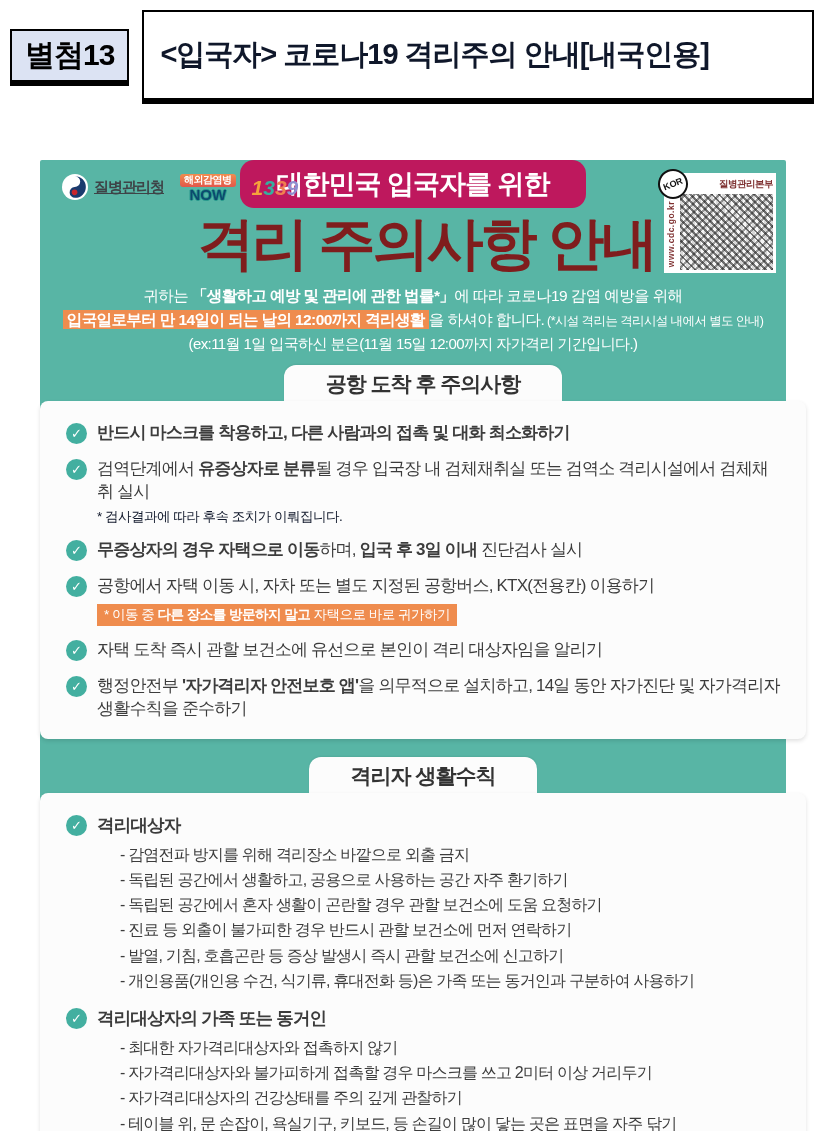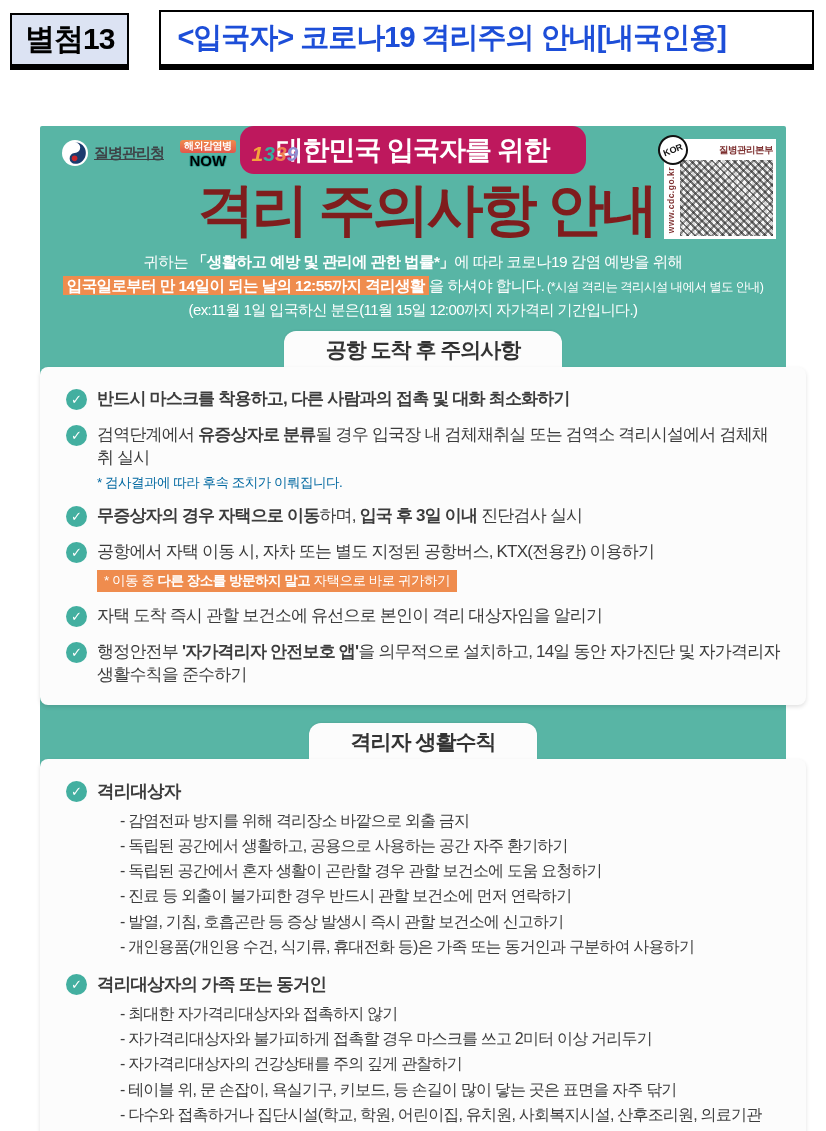--- a/index.html
+++ b/index.html
@@ -1,38 +1,38 @@
 <!DOCTYPE html>
 <html><head>
 <meta charset="utf-8">
 <style>
   * { margin:0; padding:0; box-sizing:border-box; }
   html,body { width:826px; height:1131px; background:#ffffff; overflow:hidden;
     font-family:"Liberation Sans","DejaVu Sans",sans-serif; }
 
   
-  .doc-header { display:flex; gap:30px; padding:10px 12px 0 10px; align-items:flex-end; }
+  .doc-header { display:flex; gap:13px; padding:10px 12px 0 10px; align-items:center; }
   .attach-box { background:#dce3f3; border:2px solid #000; box-shadow:0 4px 0 #000;
     font-weight:bold; font-size:30px; color:#000; padding:4px 13px; display:flex;
     align-items:center; letter-spacing:-1px; }
   .title-box { flex:1; background:#fff; border:2px solid #000; box-shadow:0 4px 0 #000;
-    font-weight:bold; font-size:29px; color:#1d4ed8; display:flex; align-items:center;
-    padding:6px 16px; letter-spacing:-1px; }
+    font-weight:bold; font-size:29px; color:#0f172a; display:flex; align-items:center;
+    padding:23px 16px; letter-spacing:-1px; }
 
   
   .poster { position:relative; margin:24px 40px 0 40px; width:746px; height:1028px;
     background:#58b5a5; border-radius:2px; color:#fff; }
 
   .logos-row { position:absolute; top:14px; left:22px; display:flex; align-items:flex-start; gap:16px; }
   .logo-kdca { display:flex; align-items:center; gap:6px; }
   .kdca-text { font-size:15px; font-weight:bold; color:#3e4347; letter-spacing:-1px;text-decoration:underline; }
   .logo-now { text-align:center; line-height:1.05; }
   .now-top { font-size:10px; font-weight:800; color:#fff; background:linear-gradient(#f08c4e,#e2574b);
     padding:1px 4px; border-radius:3px; letter-spacing:-0.5px; }
-  .now-bottom { font-size:15px; font-weight:900; color:#000000;
+  .now-bottom { font-size:15px; font-weight:900; color:#0c4a6e;
     text-shadow:-1px 0 #2b9a8e, 1px 0 #2b9a8e, 0 -1px #2b9a8e, 0 1px #2b9a8e; }
   .logo-1339 { font-size:21px; font-weight:900; font-style:italic; letter-spacing:0; margin-top:2px; }
   .logo-1339 span:nth-child(1){ color:#f5a33b; }
   .logo-1339 span:nth-child(2){ color:#35b0a0; }
   .logo-1339 span:nth-child(3){ color:#f07f4f; }
   .logo-1339 span:nth-child(4){ color:#8f8fd0; }
 
   .qr-box { position:absolute; top:13px; right:10px; width:112px; height:100px;
     background:#fff; padding:3px 3px 3px 16px; }
   .qr-head { display:flex; align-items:center; justify-content:flex-end; height:16px; }
@@ -67,21 +67,21 @@
     letter-spacing:-1px; box-shadow:0 -1px 2px rgba(0,0,0,0.06); }
   .card-body { background:#fcfcfc; border-radius:8px; padding:8px 26px 18px;
     box-shadow:0 2px 4px rgba(0,0,0,0.12); }
 
   .check-item { display:flex; gap:10px; margin-top:13px; align-items:flex-start; }
   .check-icon { flex:0 0 auto; width:21px; height:21px; border-radius:50%; background:#43afa0;
     color:#fff; font-size:13px; font-weight:bold; display:flex; align-items:center;
     justify-content:center; margin-top:1px; }
   .check-text { font-size:17px; color:#3c3c3c; line-height:1.35; letter-spacing:-0.8px; font-weight:500; }
   .check-text .seg-b { font-weight:800; }
-  .note-plain { font-size:13.5px; color:#0369a1; margin-top:4px; font-weight:400; letter-spacing:-0.5px; }
+  .note-plain { font-size:13.5px; color:#0f172a; margin-top:4px; font-weight:400; letter-spacing:-0.5px; }
   .note-highlight { display:inline-block; background:#ef8c4e; color:#fff; font-size:13.5px;
     padding:2px 7px; margin-top:6px; letter-spacing:-0.5px; }
   .note-highlight .seg-b { font-weight:800; }
 
   .rules-section { margin-top:4px; }
   .rules-heading .check-text { font-size:17.5px; }
   .dash-list { margin:4px 0 14px 31px; font-size:16px; color:#3c3c3c; line-height:1.58;
     letter-spacing:-0.8px; font-weight:500; }
   .dash-item { padding-left:12px; text-indent:-12px;margin-left:23px; }
 
@@ -126,21 +126,21 @@
     <div class="qr-url">www.cdc.go.kr</div>
     <div class="qr-pattern"></div>
   </div>
 
   <div class="badge">대한민국 입국자를 위한</div>
 
   <div class="main-title">격리 주의사항 안내</div>
 
   <div class="intro">
     <div><span>귀하는 </span><span class="b">「생활하고 예방 및 관리에 관한 법률*」</span><span>에 따라 코로나19 감염 예방을 위해</span></div>
-    <div><span class="hl">입국일로부터 만 14일이 되는 날의 12:55까지 격리생활</span><span>을 하셔야 합니다.</span><span class="small"> (*시설 격리는 격리시설 내에서 별도 안내)</span></div>
+    <div><span class="hl">입국일로부터 만 14일이 되는 날의 12:00까지 격리생활</span><span>을 하셔야 합니다.</span><span class="small"> (*시설 격리는 격리시설 내에서 별도 안내)</span></div>
     <div class="ex-line">(ex:11월 1일 입국하신 분은(11월 15일 12:00까지 자가격리 기간입니다.)</div>
   </div>
 
   <div class="card" style="margin-top:10px">
     <div class="card-tab">공항 도착 후 주의사항</div>
     <div class="card-body">
       <div id="card1-items">
           <div class="check-item">
             <span class="check-icon">✓</span>
             <div class="check-text">

